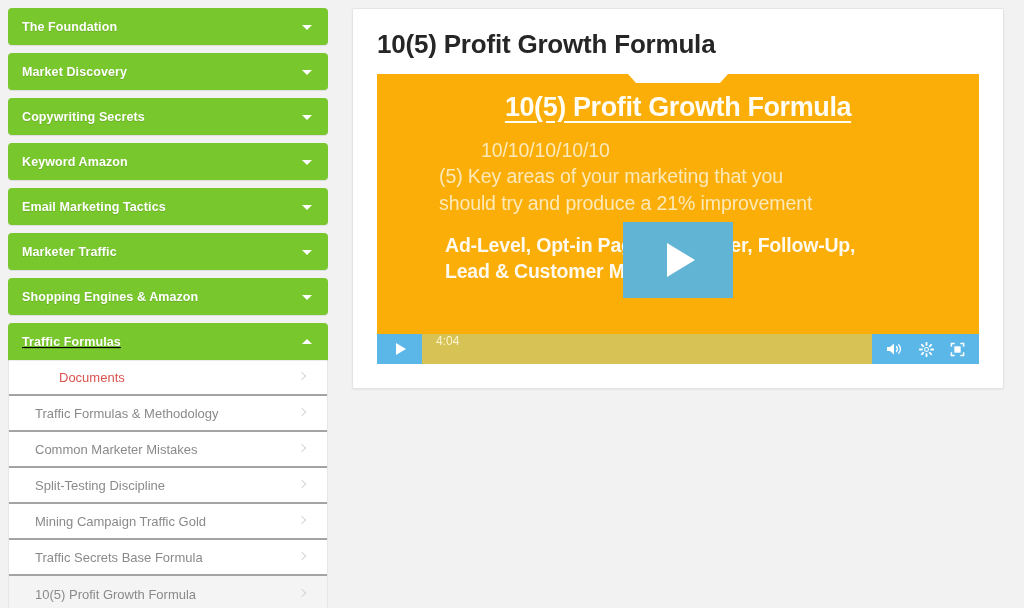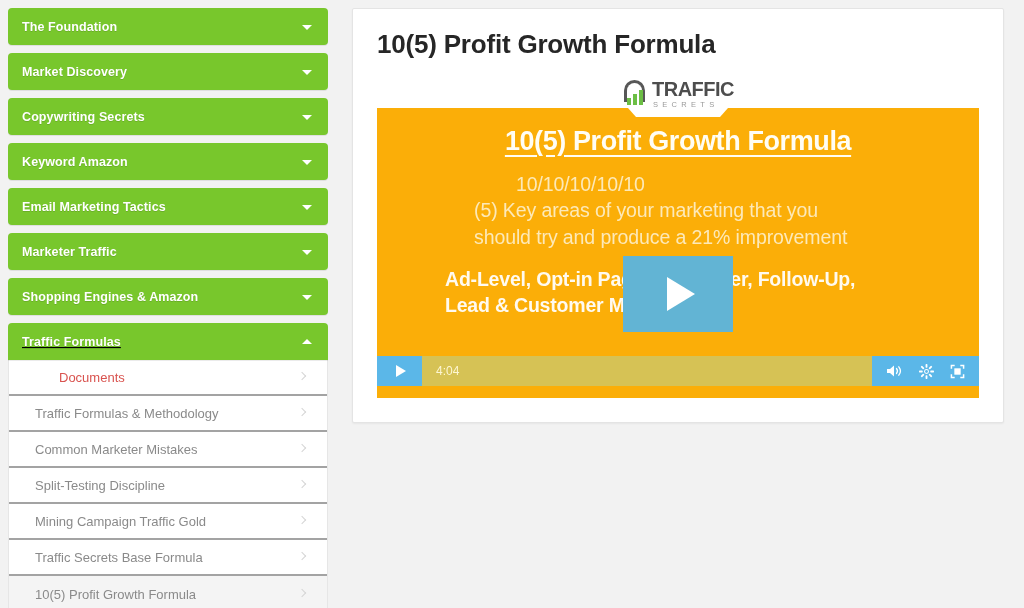--- a/index.html
+++ b/index.html
@@ -143,21 +143,20 @@
     padding-top: 18px;
     text-decoration: underline;
     text-underline-offset: 5px;
   }
   .slide-body {
     color: #fde9b8;
     font-size: 19.5px;
     line-height: 1.35;
     padding: 14px 62px 0 62px;
     letter-spacing: -0.1px;
-    margin-left: 35px;
   }
   .slide-body .indent { padding-left: 42px; }
   .slide-bold {
     color: #fffaf0;
     font-size: 19.5px;
     font-weight: bold;
     line-height: 1.35;
     padding: 16px 60px 0 68px;
     letter-spacing: -0.2px;
   }
@@ -174,25 +173,25 @@
     width: 0; height: 0;
     border-top: 17px solid transparent;
     border-bottom: 17px solid transparent;
     border-left: 28px solid #ffffff;
     margin-left: 6px;
   }
 
   
   .controls {
     position: absolute;
-    left: 0; right: 0; bottom: 12px;
+    left: 0; right: 0; bottom: 0;
     height: 30px;
     background: #d6c255;
     display: flex;
-    align-items: center;
+    align-items: flex-start;
   }
   .ctl-play {
     width: 45px; height: 30px;
     background: #5bb7e8;
     display: flex; align-items: center; justify-content: center;
     cursor: pointer;
   }
   .ctl-play .tri {
     width: 0; height: 0;
     border-top: 6px solid transparent;
@@ -312,36 +311,20 @@
       </div>
     </div>
 
   </div>
 
   <div class="main">
     <div class="card">
 
       <div class="page-title">10(5) Profit Growth Formula</div>
 
-      <div class="logo-wrap">
-        <div class="logo">
-          <span class="logo-mark">
-            <span class="logo-arch"></span>
-            <span class="logo-bars">
-              <i style="height:7px"></i>
-                <i style="height:11px"></i>
-                <i style="height:15px"></i>
-            </span>
-          </span>
-          <span class="logo-text">
-            <div class="logo-main">TRAFFIC</div>
-            <div class="logo-sub">SECRETS</div>
-          </span>
-        </div>
-      </div>
 
       <div class="video">
         <span class="notch"></span>
 
         <div class="slide-title">10(5) Profit Growth Formula</div>
 
         <div class="slide-body">
           <div class="indent">10/10/10/10/10</div>
           <div>(5) Key areas of your marketing that you</div>
           <div>should try and produce a 21% improvement</div>

